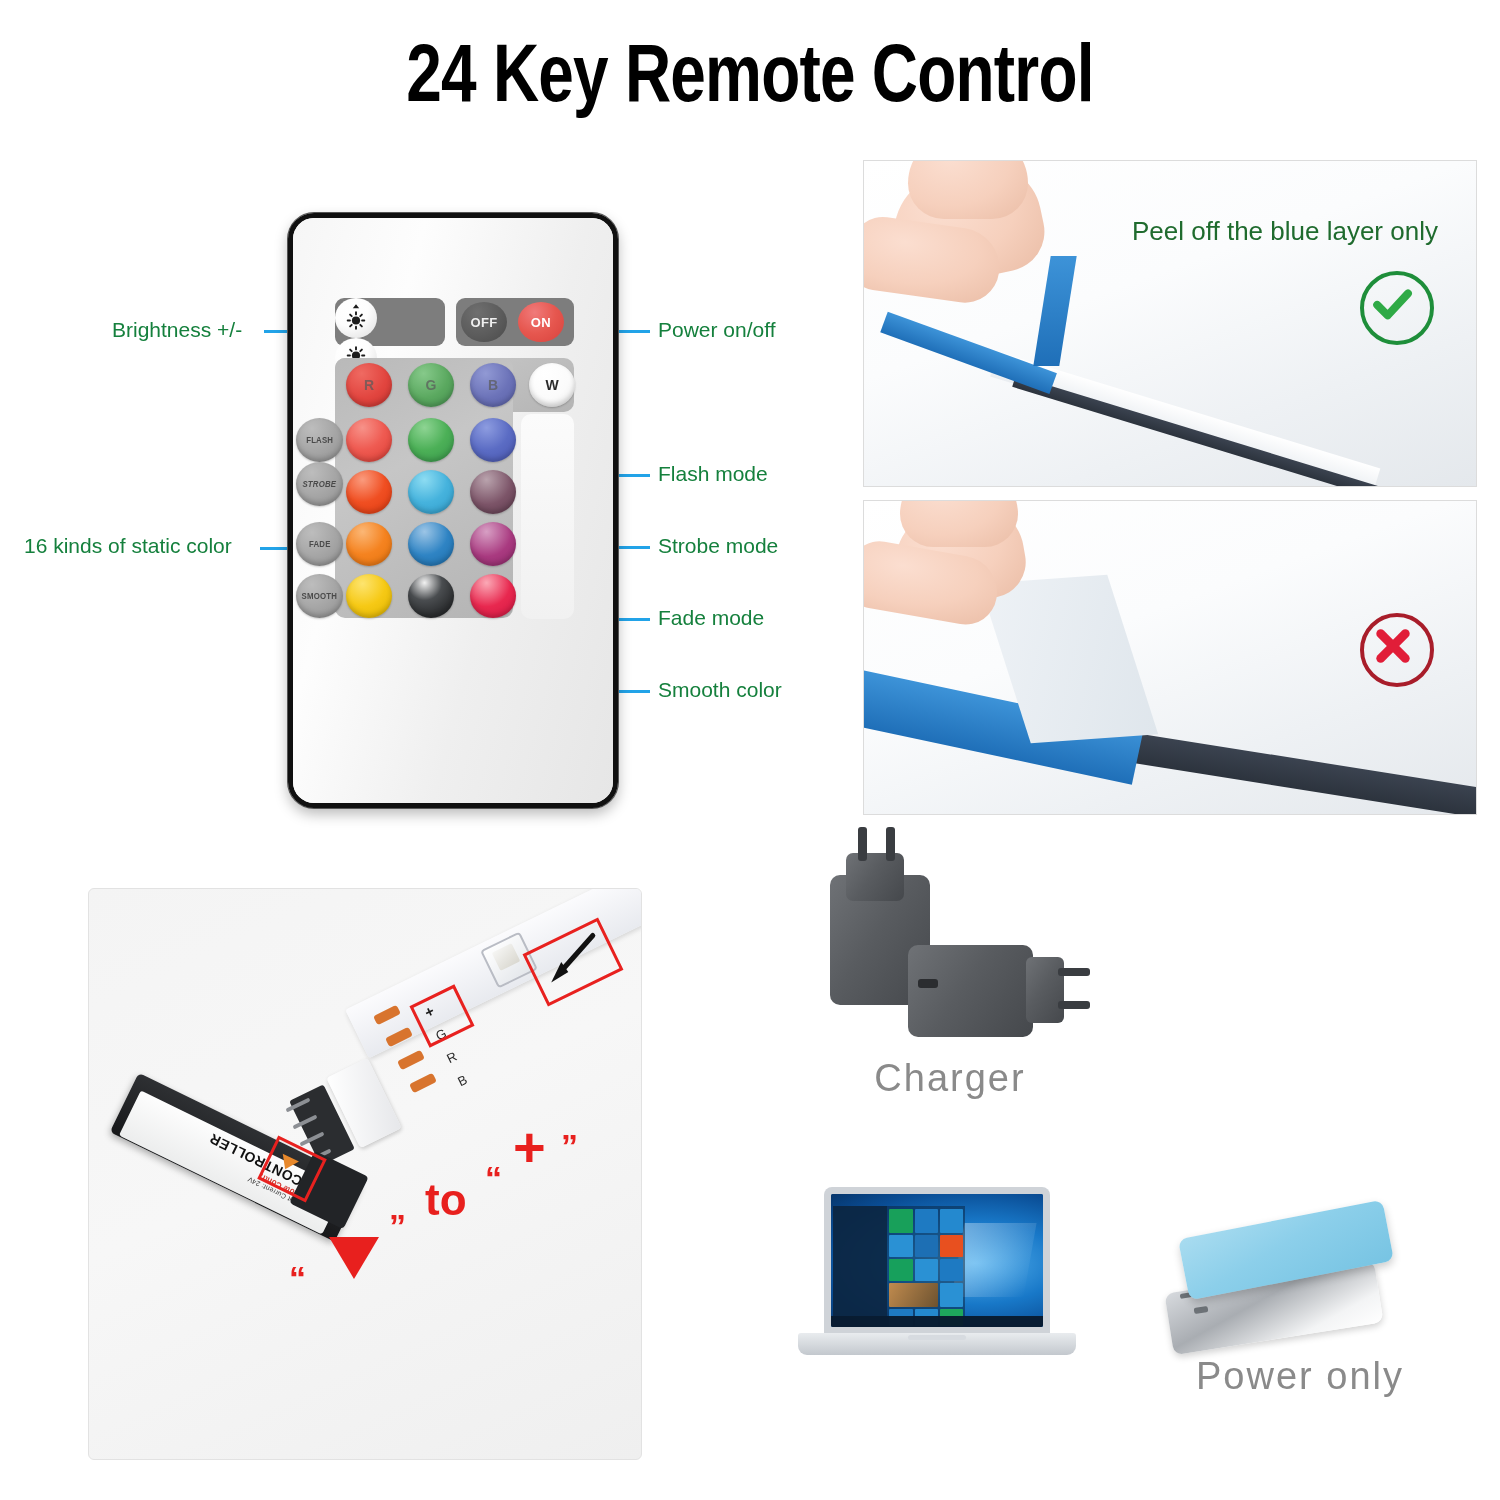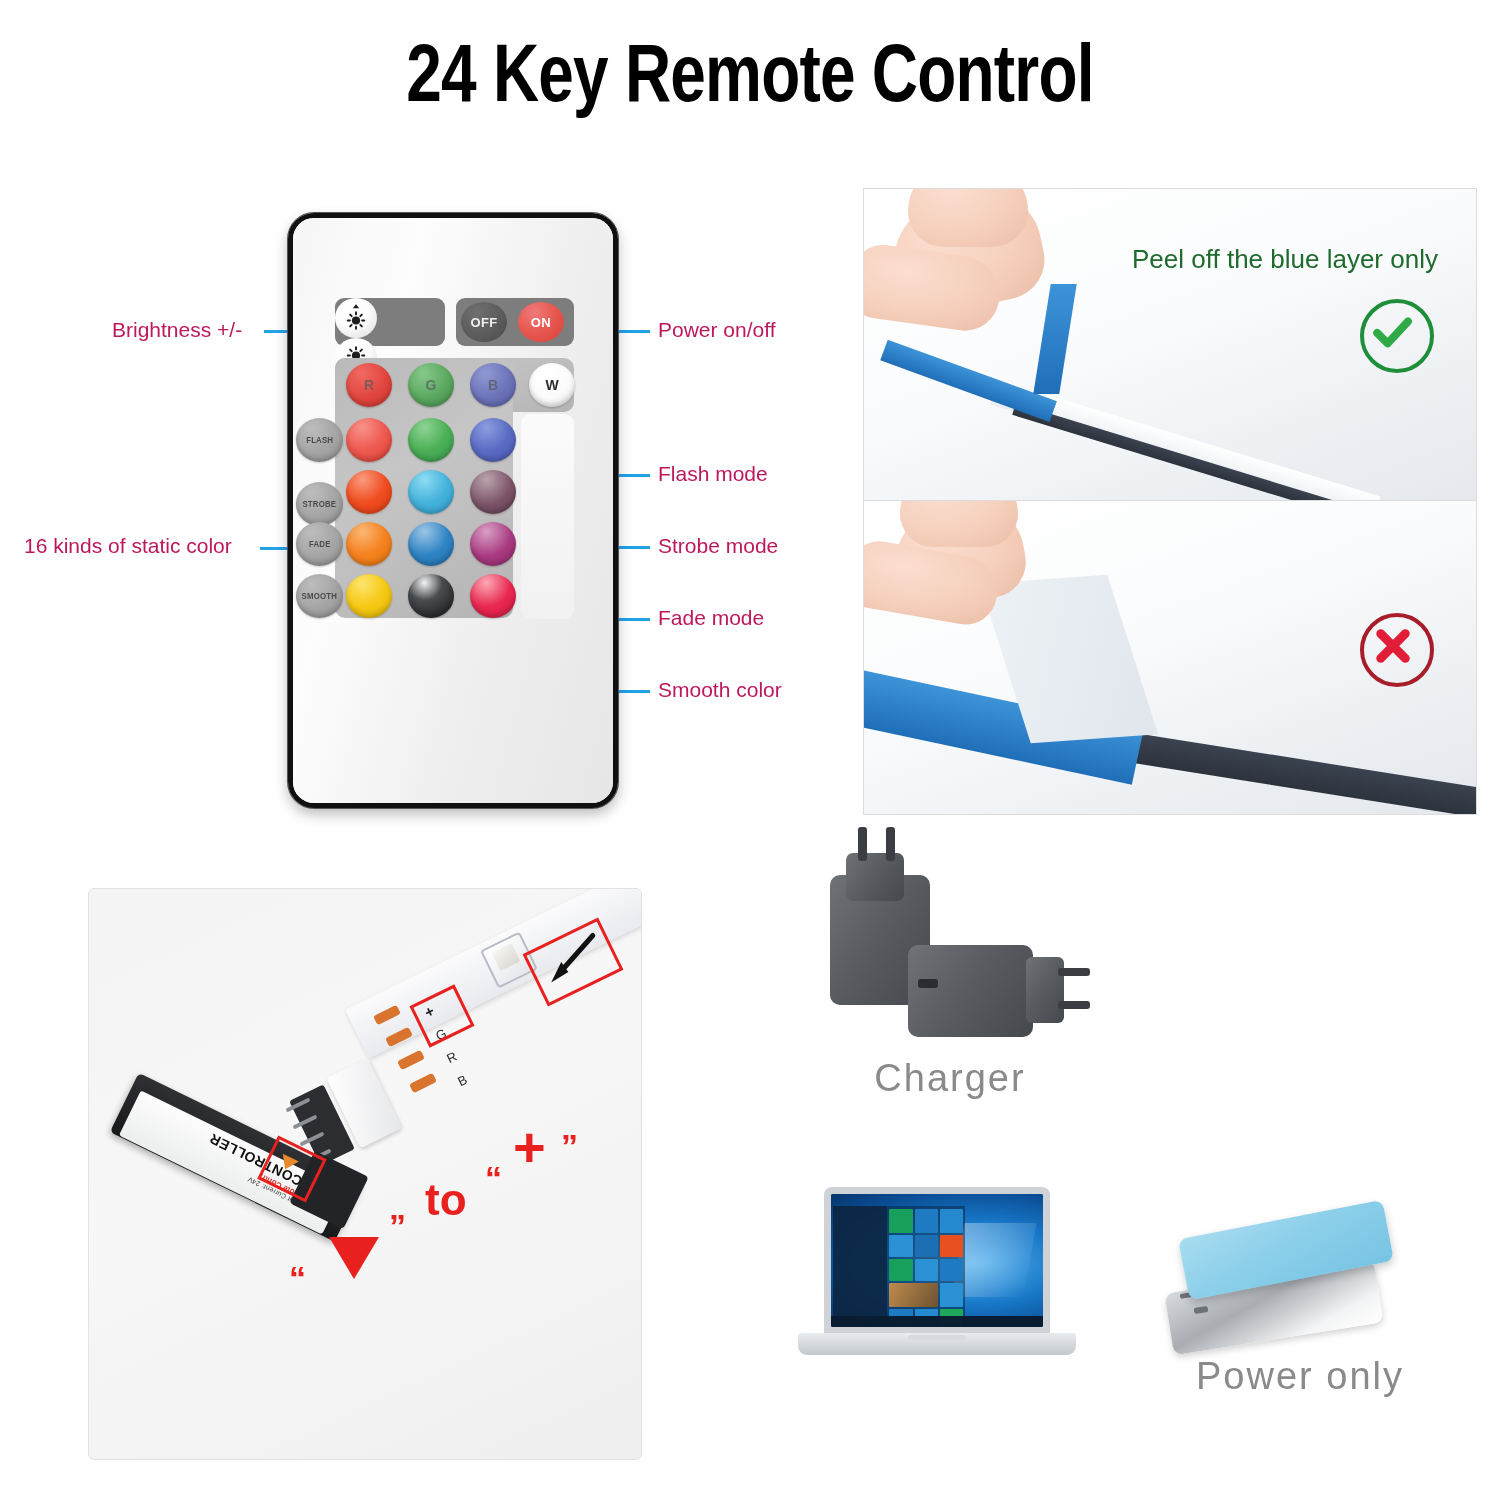--- a/index.html
+++ b/index.html
@@ -75,27 +75,27 @@
   .cbtn.wbtn .lbl{color:#2b2b2b;}
 
   .mbtn{position:absolute;left:3px;width:47px;height:44px;border-radius:50%;
     background:radial-gradient(circle at 34% 24%,#bdbdbd 0%,#a8a8a8 46%,#8f8f8f 100%);
     box-shadow:inset 0 -3px 5px rgba(0,0,0,.2), 0 1px 2px rgba(0,0,0,.2);
     display:flex;align-items:center;justify-content:center;}
   .mbtn span{font-size:8.5px;font-weight:bold;color:#4a4a4a;letter-spacing:.2px;
     transform:scaleX(.92);white-space:nowrap;}
 
   
-  .callout{position:absolute;font-size:21px;color:#be185d;white-space:nowrap;}
+  .callout{position:absolute;font-size:21px;color:#15803d;white-space:nowrap;}
   .lead{position:absolute;height:3px;background:#22a3e8;}
   .dot{position:absolute;width:11px;height:11px;border-radius:50%;background:#1d9de2;}
 
   
   .peel{position:absolute;overflow:hidden;border:1px solid #dcdcdc;background:#fdfdfd;}
-  .peel1{left:863px;top:160px;width:612px;height:325px;margin-top:28px;}
+  .peel1{left:863px;top:160px;width:612px;height:325px;}
   .peel2{left:863px;top:500px;width:612px;height:313px;}
   .peel-bg{position:absolute;inset:0;
     background:linear-gradient(160deg,#ffffff 0%,#fbfcfd 40%,#eef1f4 72%,#e4e8ec 100%);}
   .peel-txt{position:absolute;font-size:26px;white-space:nowrap;font-weight:500;}
   .peel1 .peel-txt{left:268px;top:55px;color:#1f6b2e;}
   .peel2 .peel-txt{left:268px;top:57px;color:#7d1b1b;}
 
   .mark{position:absolute;width:66px;height:66px;border-radius:50%;}
   .mark.ok{left:496px;top:110px;border:4px solid #1e8e3a;}
   .mark.bad{left:496px;top:112px;border:4px solid #a81d2a;}
@@ -250,21 +250,21 @@
         <div class="cbtn" style="left:115px;top:304px;background:radial-gradient(circle at 36% 22%,#9cc5e6 0%,#2f84c4 52%,#1c6ca9 100%);"></div>
         <div class="cbtn" style="left:177px;top:304px;background:radial-gradient(circle at 36% 22%,#d79fc4 0%,#a93a80 55%,#922a6c 100%);"></div>
 
         <div class="cbtn" style="left:53px;top:356px;background:radial-gradient(circle at 36% 22%,#fde46f 0%,#f6c915 50%,#e0b400 100%);"></div>
         <div class="cbtn" style="left:115px;top:356px;background:radial-gradient(circle at 36% 20%,#f2f2f2 0%,#4a4d50 38%,#2d2f31 70%,#1b1d1f 100%);"></div>
         <div class="cbtn" style="left:177px;top:356px;background:radial-gradient(circle at 36% 20%,#fba9b6 0%,#e8284f 52%,#d21742 100%);"></div>
 
         <div class="mbtn" style="top:200px;">
           <span>FLASH</span>
         </div>
-        <div class="mbtn" style="top:264px;">
+        <div class="mbtn" style="top:244px;font-style:italic;">
           <span>STROBE</span>
         </div>
         <div class="mbtn" style="top:304px;">
           <span>FADE</span>
         </div>
         <div class="mbtn" style="top:356px;">
           <span>SMOOTH</span>
         </div>
 
       </div>

